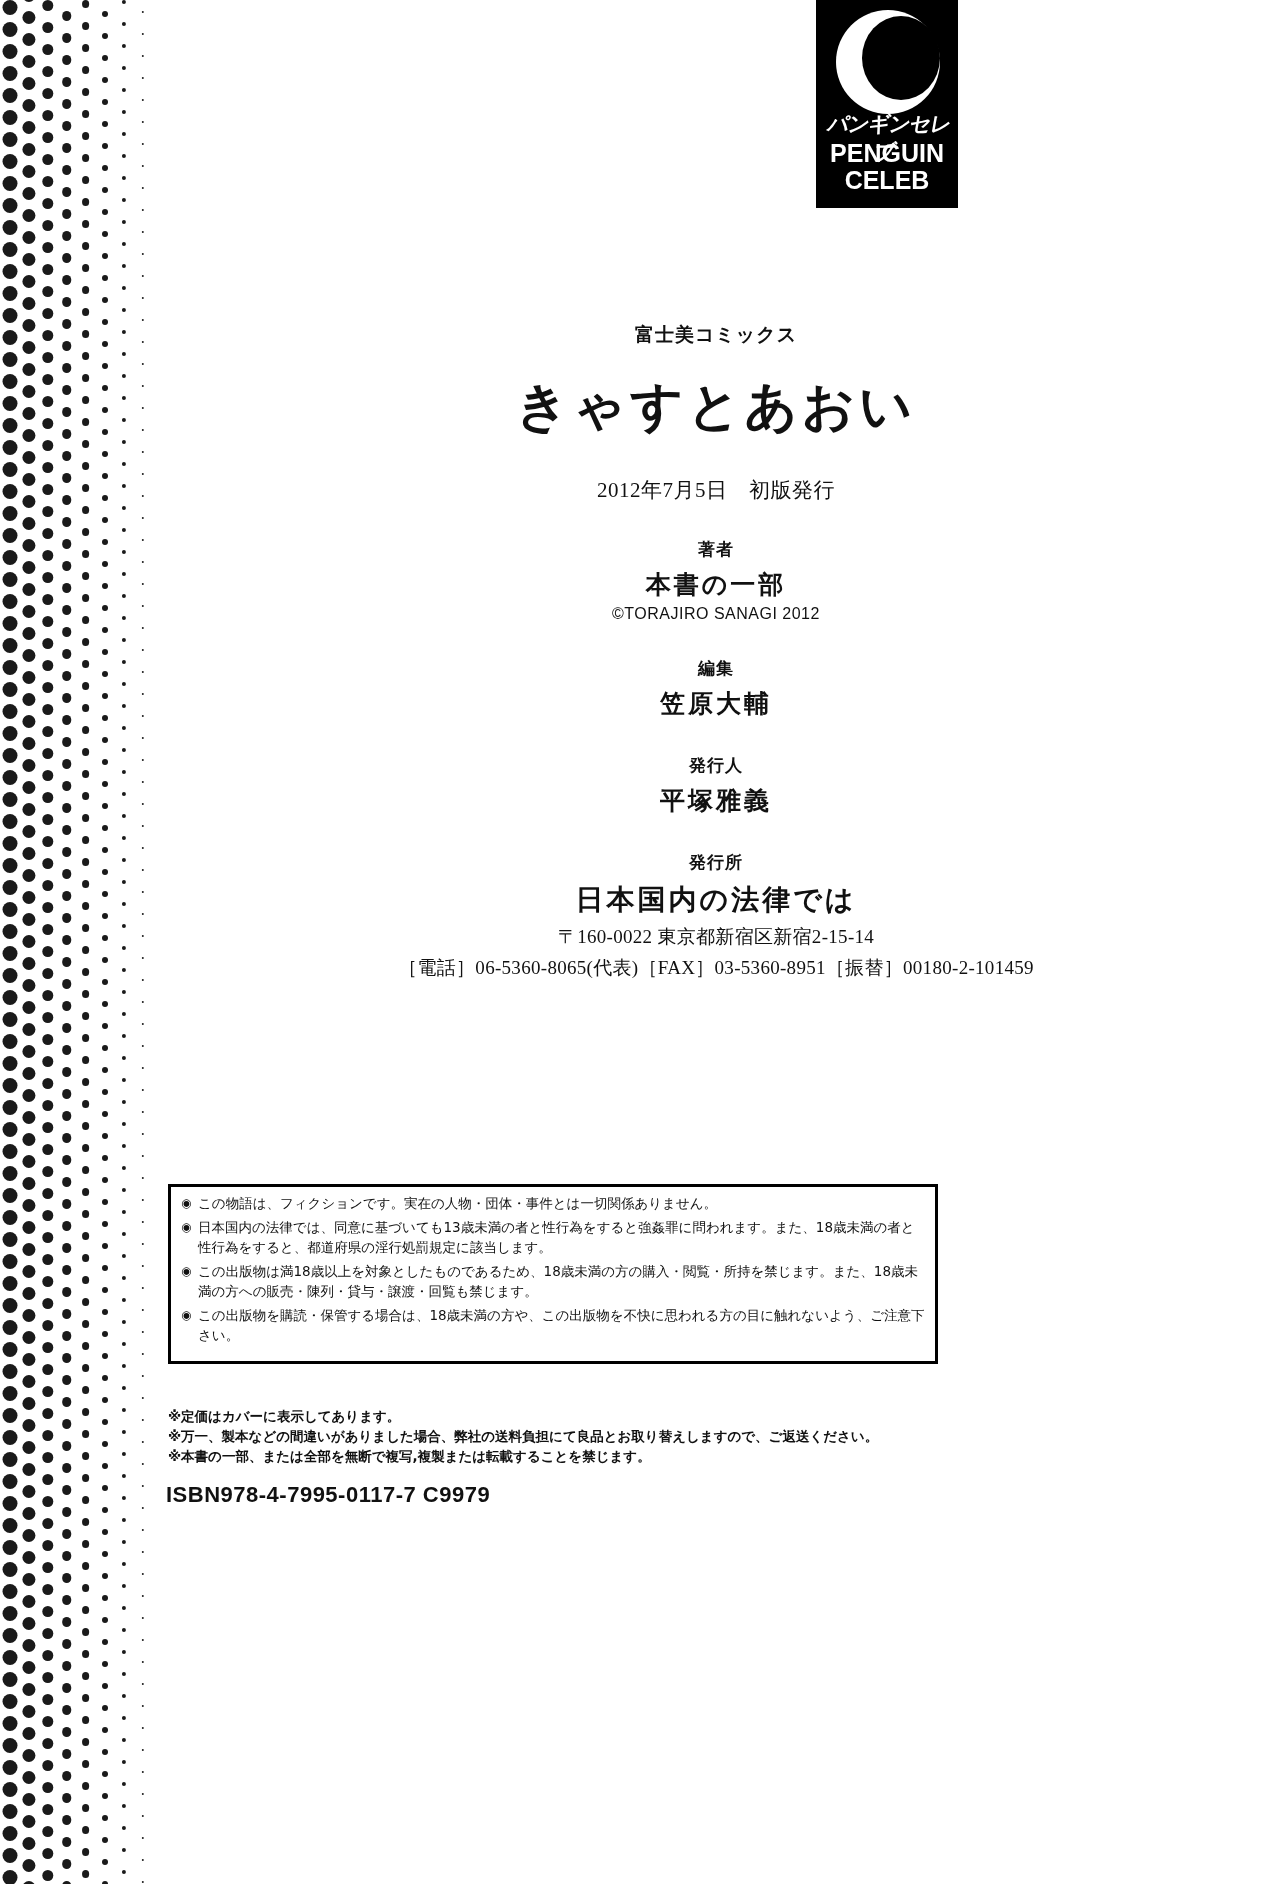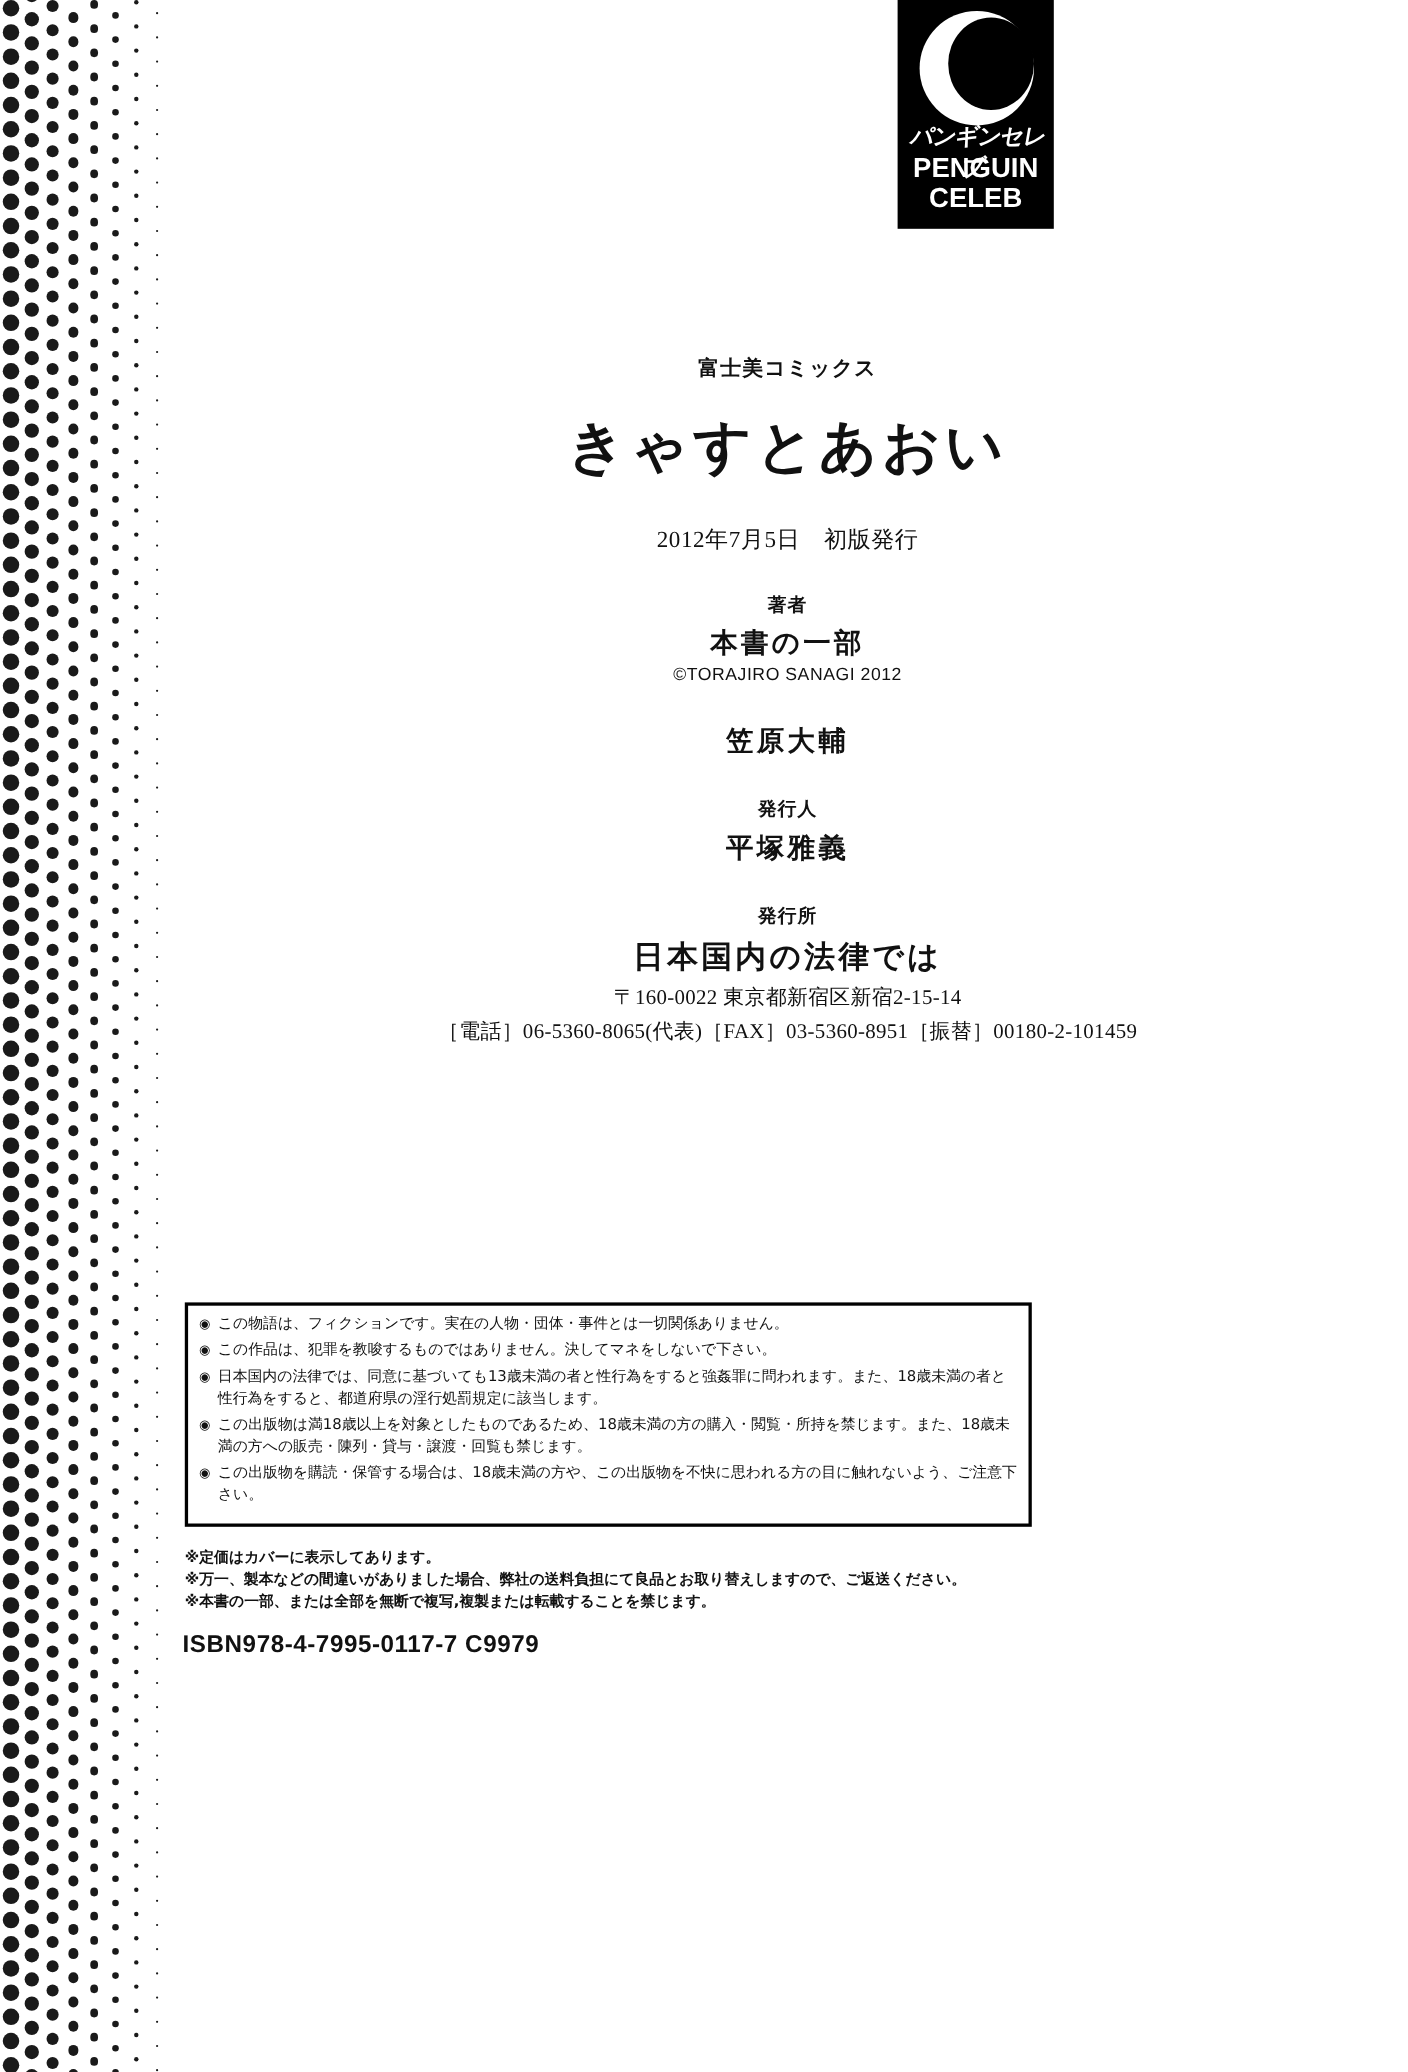--- a/index.html
+++ b/index.html
@@ -967,20 +967,21 @@
       <div class="val">2012年7月5日　初版発行</div>
     </div>
 
     <div class="sect">
       <div class="lab">著者</div>
       <div class="val jp">本書の一部</div>
       <div class="sub">©TORAJIRO SANAGI 2012</div>
     </div>
 
     <div class="sect">
+      <div class="lab">編集</div>
       <div class="val jp">笠原大輔</div>
     </div>
 
 
     <div class="sect">
       <div class="lab">発行人</div>
       <div class="val jp">平塚雅義</div>
     </div>
 
     <div class="sect">
@@ -988,21 +989,20 @@
       <div class="val big">日本国内の法律では</div>
       <div class="line">〒160-0022 東京都新宿区新宿2-15-14</div>
       <div class="line">［電話］06-5360-8065(代表)［FAX］03-5360-8951［振替］00180-2-101459</div>
     </div>
 
   </div>
 
   <div class="caution">
     <ul>
       <li>この物語は、フィクションです。実在の人物・団体・事件とは一切関係ありません。</li>
-      <li>この作品は、犯罪を教唆するものではありません。決してマネをしないで下さい。</li>
       <li>日本国内の法律では、同意に基づいても13歳未満の者と性行為をすると強姦罪に問われます。また、18歳未満の者と性行為をすると、都道府県の淫行処罰規定に該当します。</li>
       <li>この出版物は満18歳以上を対象としたものであるため、18歳未満の方の購入・閲覧・所持を禁じます。また、18歳未満の方への販売・陳列・貸与・譲渡・回覧も禁じます。</li>
       <li>この出版物を購読・保管する場合は、18歳未満の方や、この出版物を不快に思われる方の目に触れないよう、ご注意下さい。</li>
     </ul>
   </div>
 
   <div class="notes">
     <div>※定価はカバーに表示してあります。</div>
     <div>※万一、製本などの間違いがありました場合、弊社の送料負担にて良品とお取り替えしますので、ご返送ください。</div>
     <div>※本書の一部、または全部を無断で複写,複製または転載することを禁じます。</div>

